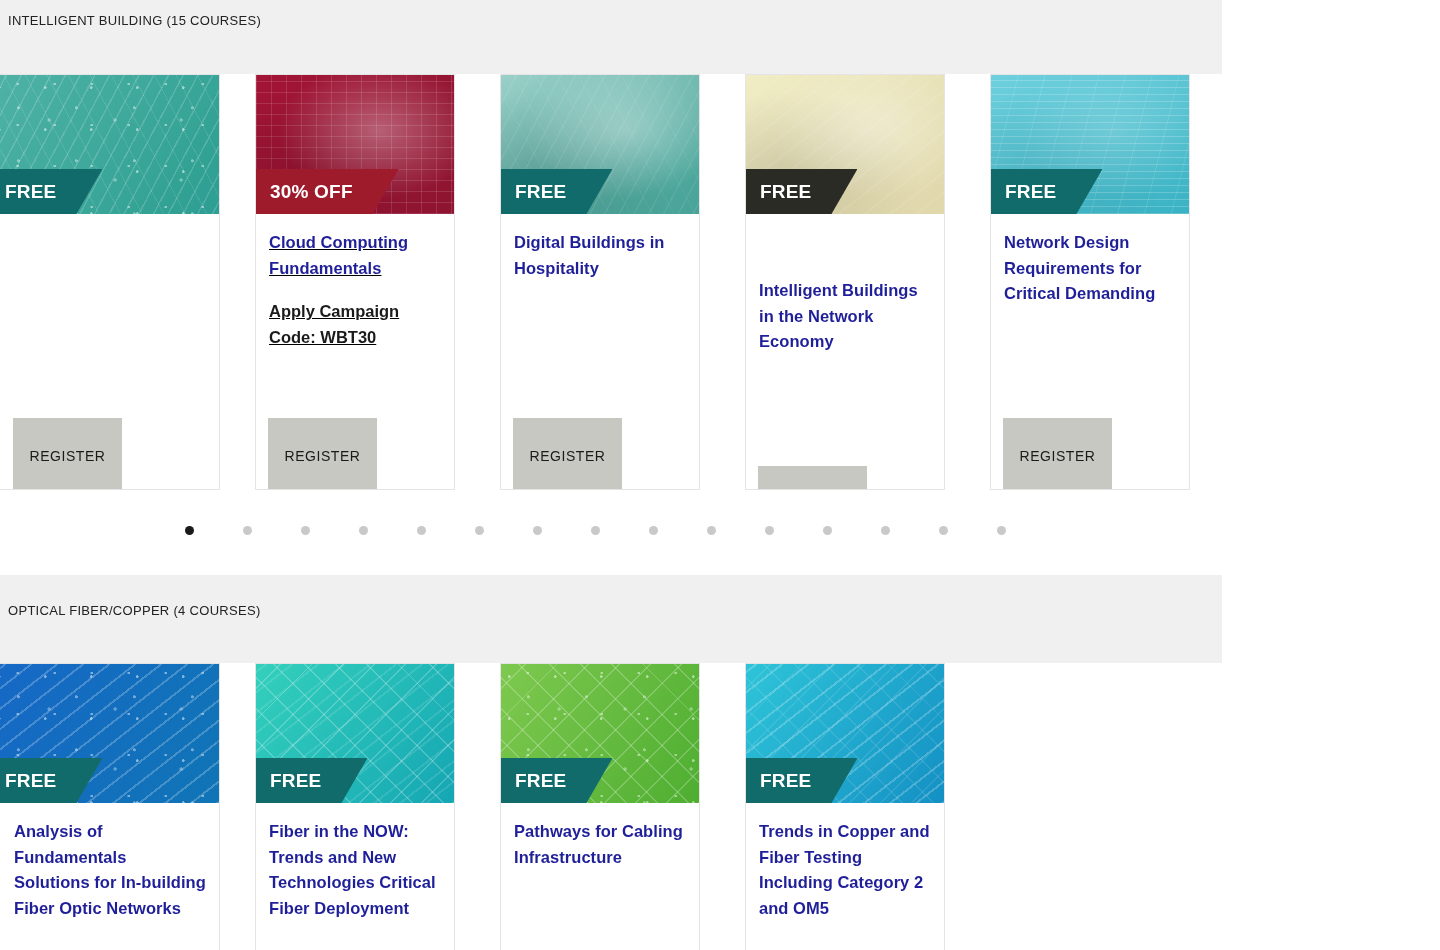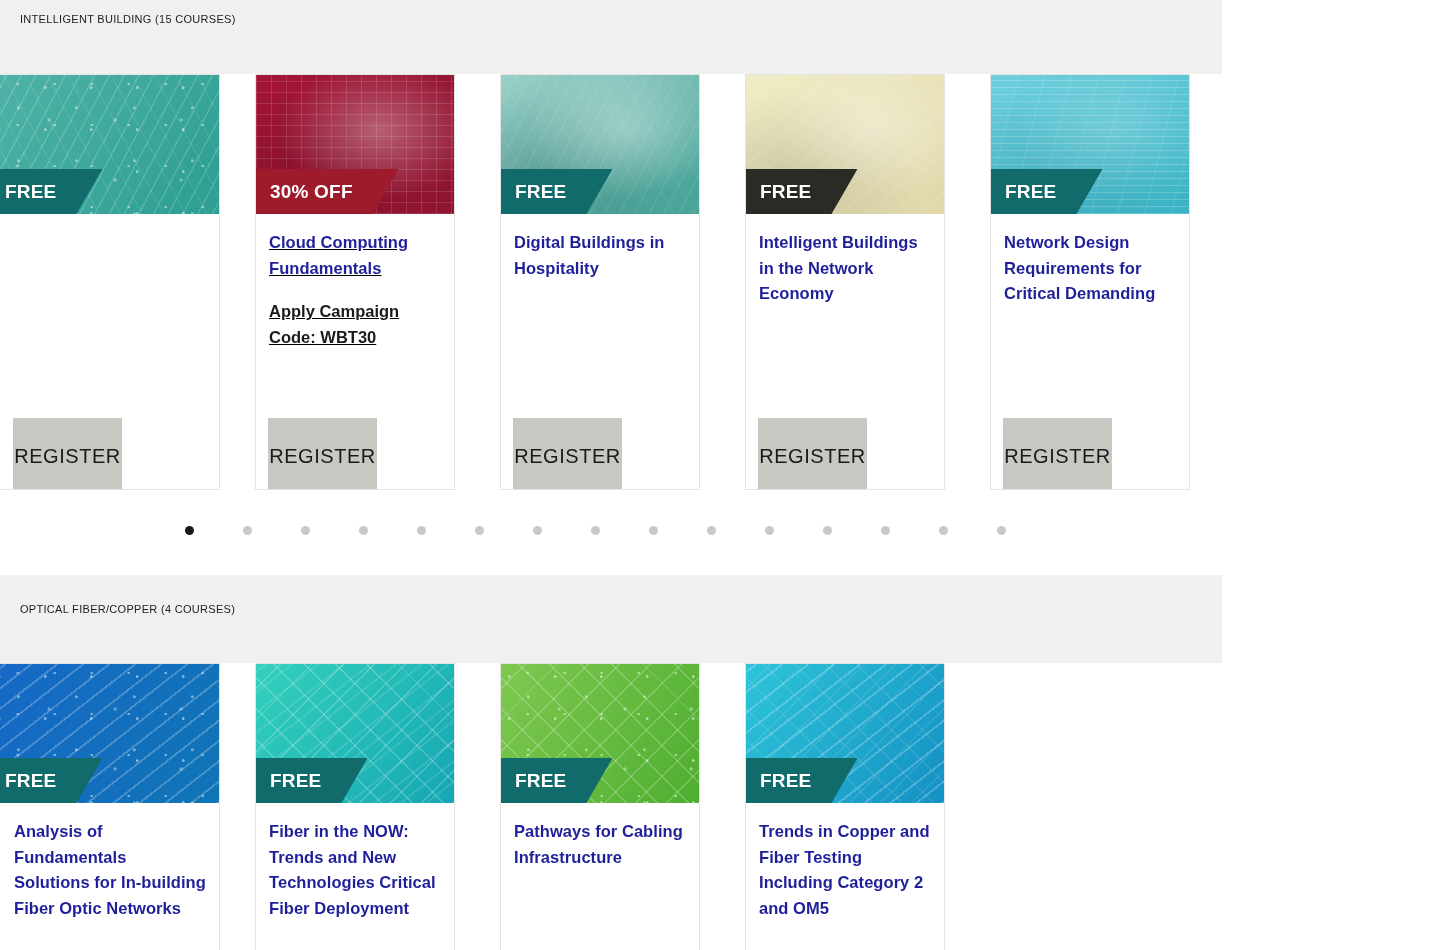--- a/index.html
+++ b/index.html
@@ -19,22 +19,22 @@
   
   .section-bar {
     position: absolute;
     left: 0;
     width: 1222px;
     background: #f0f0f0;
     box-sizing: border-box;
   }
   .section-bar-title {
     position: absolute;
-    left: 20px;
-    font-size: 11px;
+    left: 8px;
+    font-size: 13px;
     letter-spacing: .3px;
     color: #222222;
     font-weight: 400;
     white-space: nowrap;
   }
 
   
   .card-row { position: absolute; left: 0; top: 0; }
   .card {
     position: absolute;
@@ -144,21 +144,21 @@
   .card-cta {
     position: absolute;
     left: 12px;
     bottom: 11px;
     width: 109px;
     height: 76px;
     background: #c7c8c1;
     border: none;
     color: #1a1a1a;
     font-family: "Liberation Sans", sans-serif;
-    font-size: 20px;
+    font-size: 14px;
     letter-spacing: .55px;
     cursor: pointer;
     display: flex;
     align-items: center;
     justify-content: center;
   }
 
   
   .pager {
     position: absolute;
@@ -235,21 +235,21 @@
 
     <div class="card" style="left:745px;top:74px;height:416px;">
       <div class="card-media">
         <div class="card-media-img" style="background-image:linear-gradient(150deg,#f0ecc4 0%,#ded5a8 55%,#c9bf93 100%);"></div>
         <div class="tex-soft"></div>
         <div class="tex-streak" style="opacity:.35;"></div>
         <div class="badge" style="background:#2b2b26;">
           <span>FREE</span>
         </div>
       </div>
-      <div class="card-body" style="height:275px;">
+      <div class="card-body" style="height:275px;margin-top:48px;">
         <a class="card-title" href="#">Intelligent Buildings in the Network Economy</a>
         <button class="card-cta">REGISTER</button>
       </div>
     </div>
 
     <div class="card" style="left:990px;top:74px;height:416px;">
       <div class="card-media">
         <div class="card-media-img" style="background-image:linear-gradient(160deg,#6fd0de 0%,#39b2c3 50%,#2aa5b4 100%);"></div>
         <div class="tex-grid"></div>
         <div class="tex-soft" style="opacity:.5;"></div>

